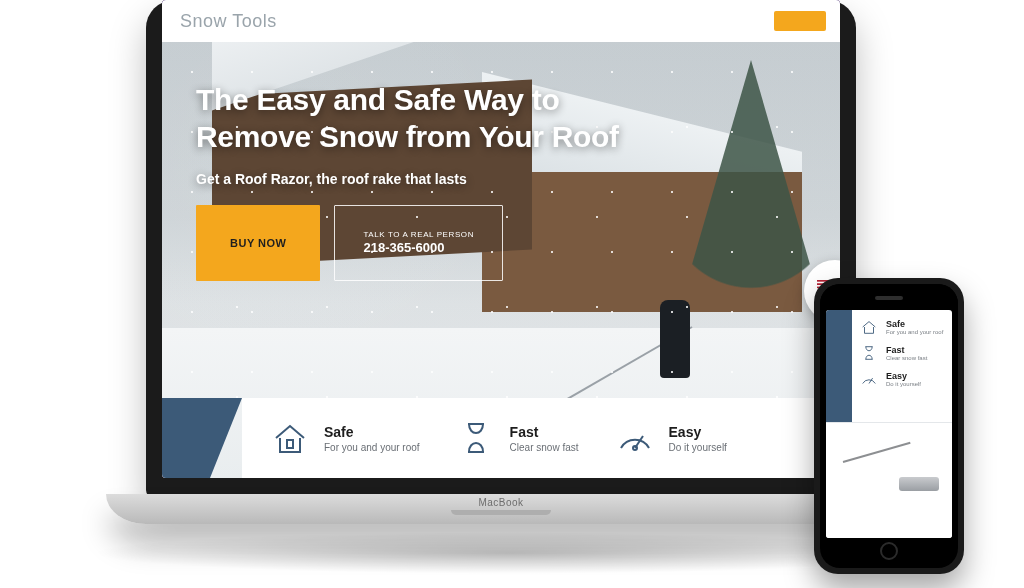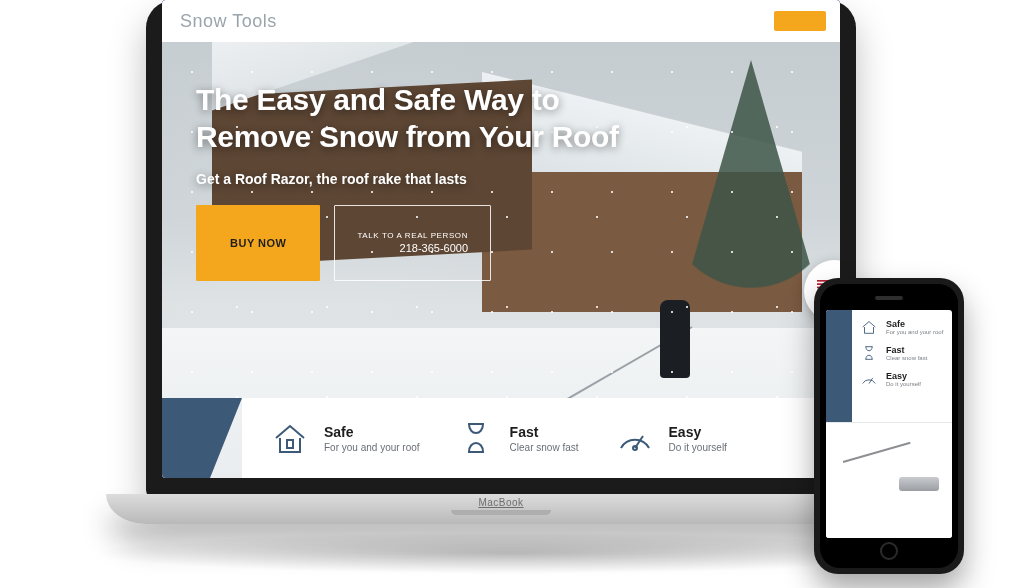--- a/index.html
+++ b/index.html
@@ -32,21 +32,21 @@
   .laptop-base {
     position: absolute;
     left: 0; top: 494px;
     width: 790px; height: 30px;
     background: linear-gradient(#dcdcdc,#b9b9b9);
     border-radius: 0 0 40px 40px / 0 0 30px 30px;
     box-shadow: 0 22px 28px rgba(0,0,0,.25);
   }
   .laptop-brand {
     position: absolute; width: 100%; top: 3px;
-    text-align: center; font-size: 10px; color: #6d6d6d; letter-spacing: .5px; text-decoration: underline;
+    text-align: center; font-size: 10px; color: #6d6d6d; letter-spacing: .5px;
   }
   .laptop-notch {
     position: absolute; left: 50%; top: 16px; transform: translateX(-50%);
     width: 100px; height: 5px; background: #aeaeae; border-radius: 0 0 8px 8px;
   }
   .shadow-ellipse {
     position: absolute; left: 90px; top: 532px; width: 840px; height: 42px;
     background: radial-gradient(ellipse at center, rgba(0,0,0,.22), rgba(0,0,0,0) 70%);
     border-radius: 50%;
   }
@@ -126,25 +126,25 @@
   }
   .hero-title{ font-size:30px; font-weight:700; line-height:1.22; letter-spacing:-.3px; }
   .hero-sub{ margin-top:16px; font-size:14px; font-weight:700; }
   .hero-actions{ margin-top:18px; display:flex; gap:14px; align-items:stretch; }
   .buy-btn{
     background:#f4a71d; color:#1f1f1f; font-size:11px; font-weight:700; letter-spacing:.5px;
     padding:32px 34px; border:none; border-radius:1px; cursor:pointer;
   }
   .phone-btn{
     border:1px solid rgba(255,255,255,.85); color:#fff; background:transparent;
-    padding:8px 22px; font-size:9px; line-height:1.3; text-align:right; border-radius:1px;
+    padding:8px 28px; font-size:9px; line-height:1.3; text-align:left; border-radius:1px;
     display:flex; flex-direction:column; justify-content:center; cursor:pointer;
   }
   .phone-btn .l1{ font-size:8px; letter-spacing:.6px; }
-  .phone-btn .l2{ font-size:11px; font-weight:400; }
+  .phone-btn .l2{ font-size:13px; font-weight:700; }
 
   .flag-badge{
     position:absolute; right:-26px; top:218px; width:62px; height:62px;
     background:#fff; border-radius:50%; box-shadow:0 3px 12px rgba(0,0,0,.25);
     display:flex; align-items:center; justify-content:center;
   }
   .flag{
     width:36px; height:22px;
     background:
       linear-gradient(#b22234,#b22234 50%,#fff 50%,#fff) 0 0/100% 15% repeat-y,

